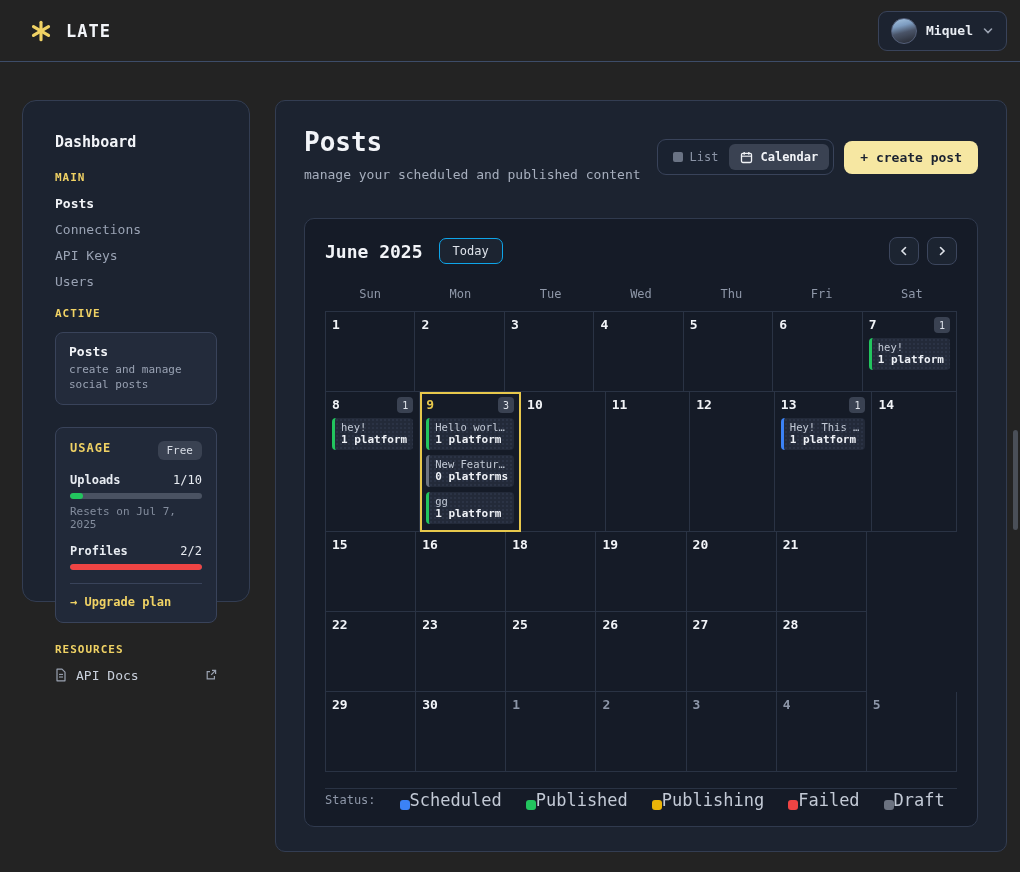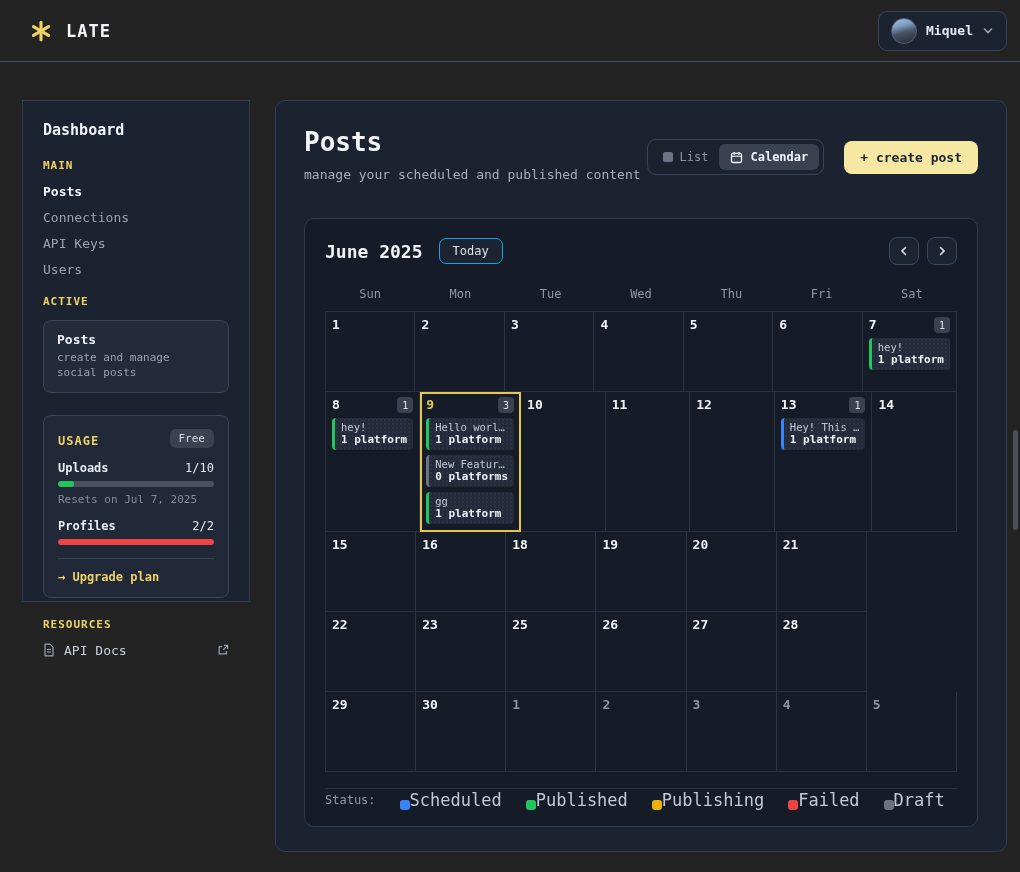--- a/index.html
+++ b/index.html
@@ -17,50 +17,50 @@
   .user-btn { display:flex; align-items:center; gap:9px; background:#1c2330;
               border:1px solid #39435a; border-radius:9px; padding:6px 12px;
               color:#e8ecf2; font-family:inherit; font-size:13px; font-weight:bold; cursor:pointer; }
   .avatar { width:26px; height:26px; border-radius:50%;
             background:linear-gradient(165deg,#a8c6e2 0%,#7d9cc0 30%,#4a5468 55%,#23262e 100%);
             border:1px solid #55607a; }
   
   .content { display:flex; align-items:flex-start; padding:38px 0 0 22px; }
   
   .sidebar { width:228px; height:502px; background:#1c2330; border:1px solid #333d52;
-             border-radius:0; padding:20px; flex-shrink:0; }
+             border-radius:14px; padding:32px; flex-shrink:0; }
   .sb-title { font-size:15px; font-weight:bold; color:#f2f4f8; margin-bottom:20px; }
   .sb-label { font-size:11px; font-weight:bold; letter-spacing:1px; color:#f0d264; margin-bottom:12px; }
   .nav-item { font-size:13px; color:#99a2b3; margin-bottom:11px; cursor:pointer; }
   .nav-item.active { color:#f2f4f8; font-weight:bold; }
   .active-card { background:#232b3b; border:1px solid #39435a; border-radius:8px;
                  padding:11px 13px; margin-bottom:22px; cursor:pointer; }
   .ac-title { font-size:13px; font-weight:bold; color:#f2f4f8; margin-bottom:4px; }
   .ac-desc { font-size:11px; color:#99a2b3; line-height:1.35; }
   .usage-card { background:#212939; border:1px solid #39435a; border-radius:8px;
                 padding:13px 14px; margin-bottom:20px; }
-  .usage-head { display:flex; align-items:flex-end; justify-content:space-between; margin-bottom:13px; }
+  .usage-head { display:flex; align-items:flex-start; justify-content:space-between; margin-bottom:13px; }
   .usage-title { font-size:12px; font-weight:bold; letter-spacing:1px; color:#f0d264; }
   .plan-badge { background:#3a4252; color:#d7dce5; font-size:11px; border-radius:6px; padding:3px 9px; }
   .meter-row { display:flex; justify-content:space-between; font-size:12px; color:#e8ecf2; margin-bottom:6px; }
   .meter-label { font-weight:bold; }
   .meter-track { height:6px; background:#4a5262; border-radius:3px; overflow:hidden; margin-bottom:6px; }
   .meter-fill { height:100%; border-radius:3px; }
   .meter-note { font-size:11px; color:#848d9e; margin-bottom:13px; }
   .usage-divider { border:none; border-top:1px solid #39435a; margin:13px 0 11px; }
   .upgrade-link { font-size:12px; font-weight:bold; color:#f0d264; cursor:pointer; }
   .resource-item { display:flex; align-items:center; gap:9px; font-size:13px; color:#c9d0dc; cursor:pointer; }
   .resource-item .grow { flex:1; }
   
   .main-card { width:732px; height:752px; background:#1c2330; border:1px solid #333d52;
                border-radius:10px; margin-left:25px; padding:26px 28px; }
   .main-head { display:flex; justify-content:space-between; align-items:flex-start; margin-bottom:28px; }
   .page-title { font-size:26px; font-weight:bold; color:#f2f4f8; margin-bottom:10px; }
   .page-subtitle { font-size:13px; color:#a6aebd; }
-  .head-actions { display:flex; gap:20px; align-items:center; margin-top:12px; }
+  .head-actions { display:flex; gap:10px; align-items:center; margin-top:12px; }
   .view-toggle { display:flex; align-items:center; background:#1a2230; border:1px solid #39435a;
                  border-radius:9px; padding:4px; }
   .toggle-btn { display:flex; align-items:center; gap:7px; font-family:inherit; font-size:12px;
                 padding:6px 11px; border:none; background:transparent; color:#8b94a6;
                 border-radius:6px; cursor:pointer; }
   .toggle-btn.active { background:#3a4252; color:#f2f4f8; font-weight:bold; }
   .list-icon { width:10px; height:10px; background:#6a7384; border-radius:2px; display:inline-block; }
   .create-btn { background:#f6e7a2; color:#1b2231; border:none; border-radius:8px;
                 font-family:inherit; font-size:13px; font-weight:bold; padding:9px 16px; cursor:pointer; }
   

